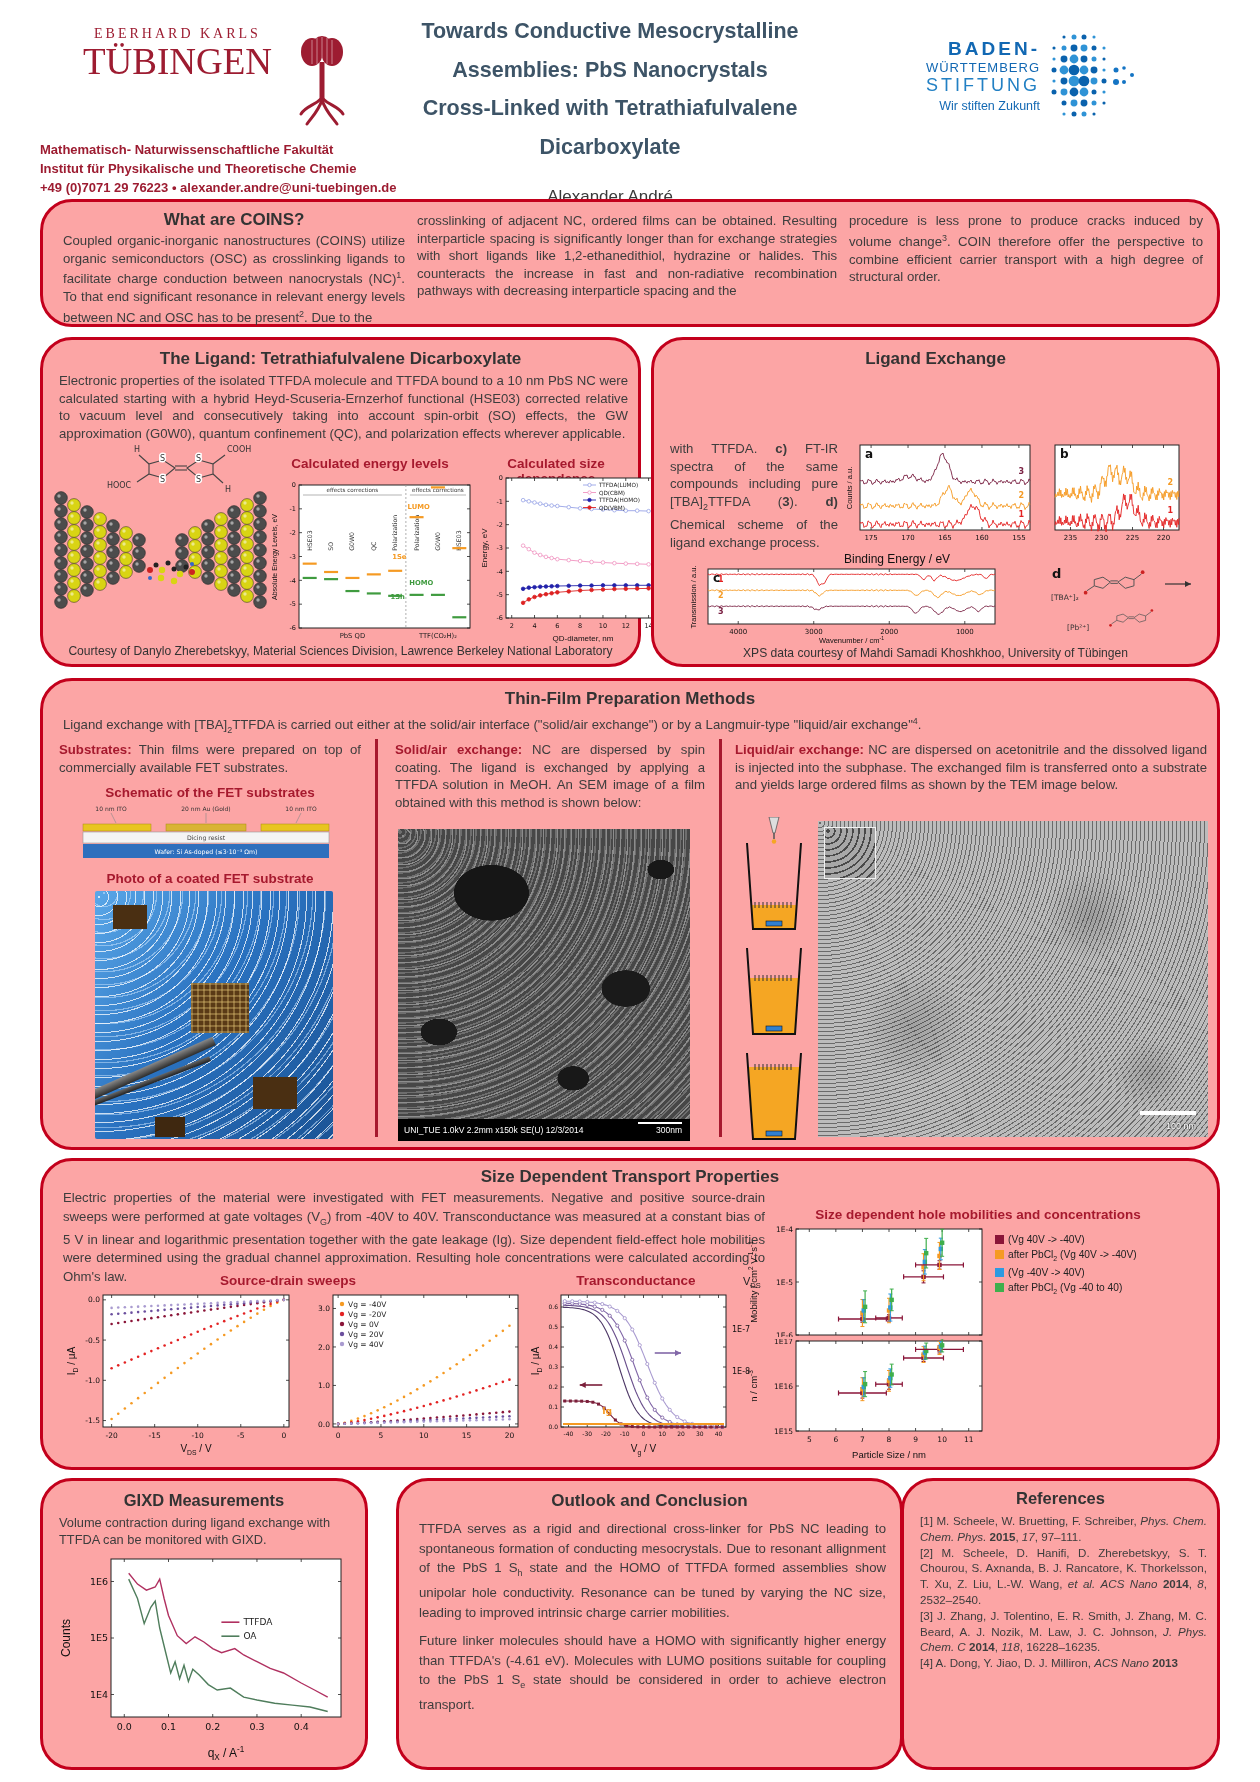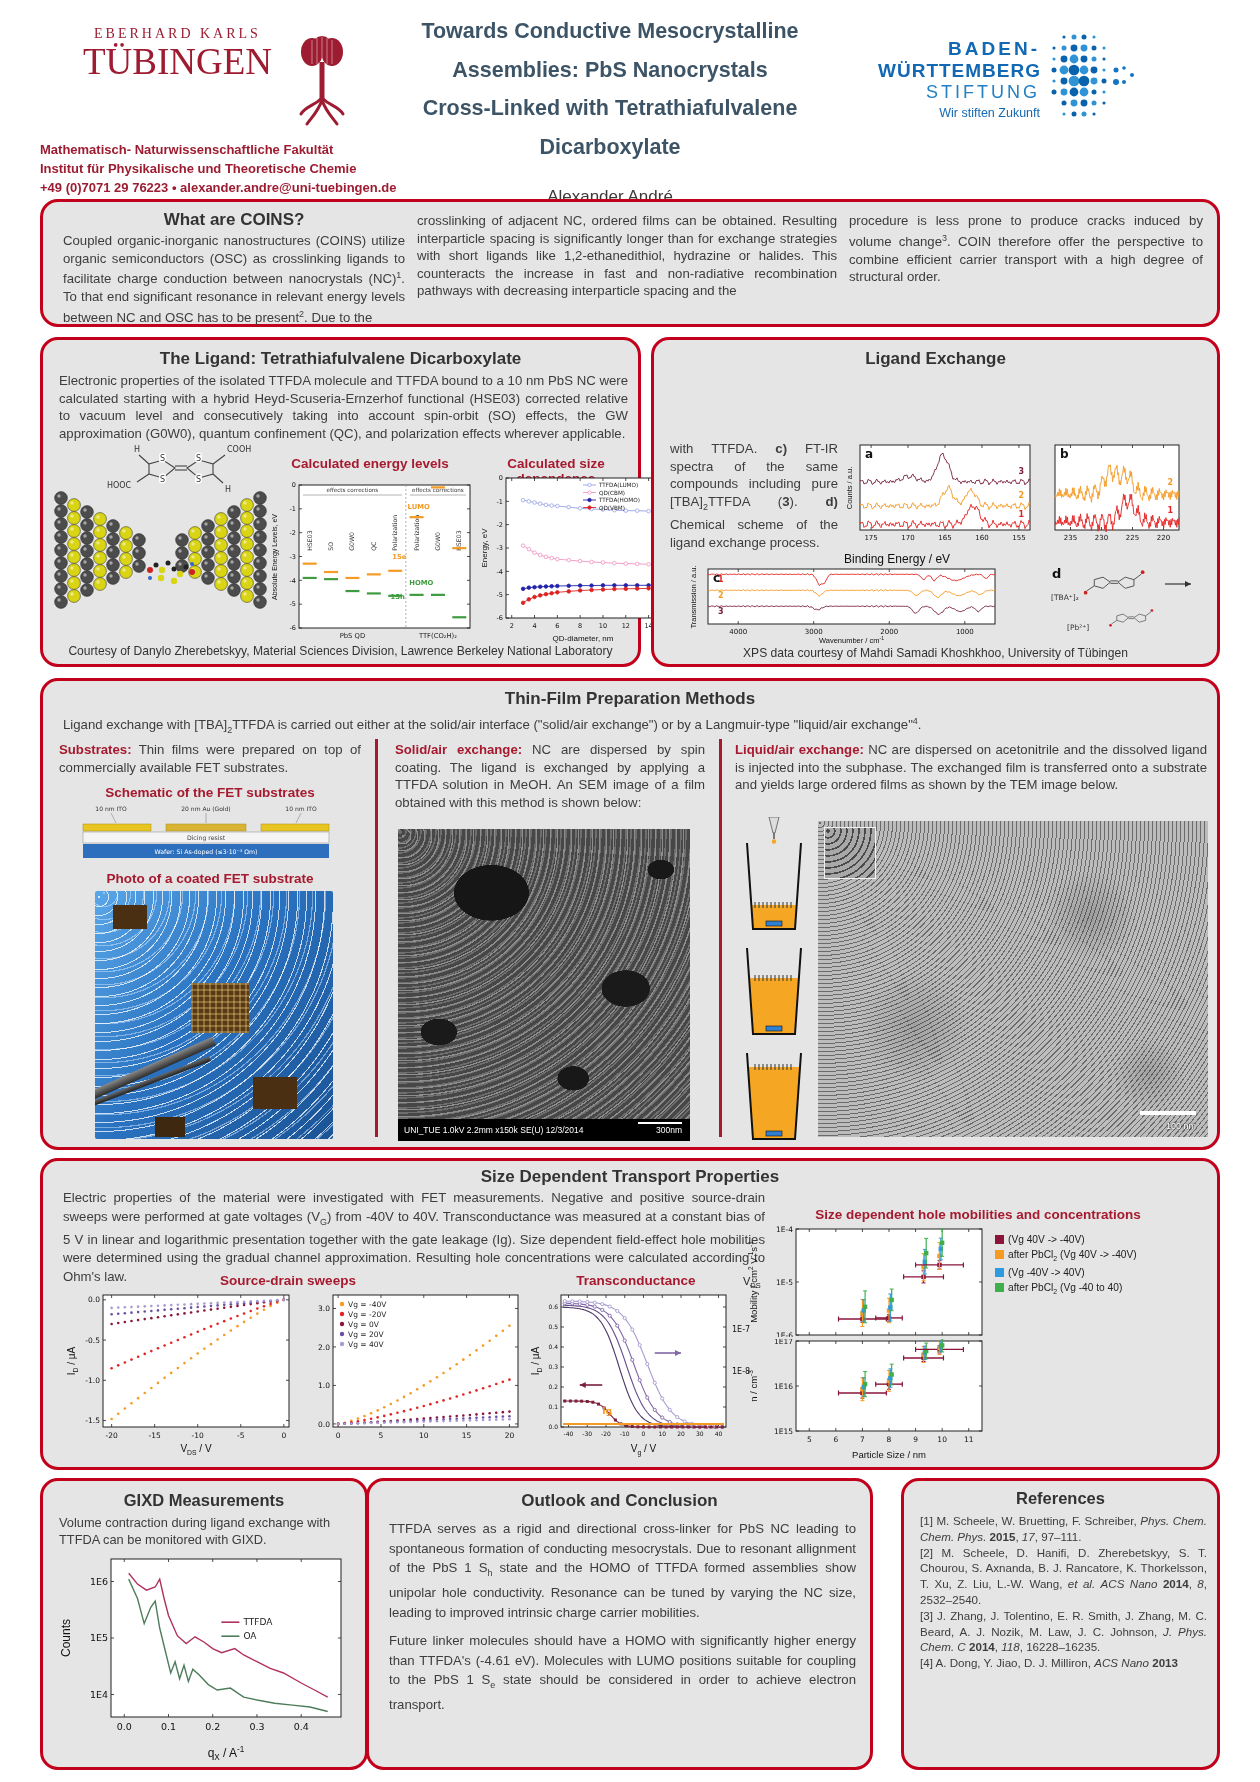--- a/index.html
+++ b/index.html
@@ -1,20 +1,20 @@
 <!DOCTYPE html>
 <html><head>
 <meta charset="utf-8">
 <style>
 *{margin:0;padding:0;box-sizing:border-box}
 body{background:#fff;font-family:"Liberation Sans",sans-serif;color:#3c3c3c}
 #poster{position:relative;width:1260px;height:1782px;background:#fff;overflow:hidden}
 svg{font-family:"DejaVu Sans",sans-serif}
 .abs{position:absolute}
-.box{position:absolute;border:3px solid #c3001c;border-radius:18px;background:#e5e5e5}
+.box{position:absolute;border:3px solid #c3001c;border-radius:32px;background:#fca5a5}
 .stitle{position:absolute;left:0;right:0;font-weight:bold;font-size:17px;color:#333;text-align:center}
 .rh{color:#a6192e;font-weight:bold}
 .rhead{position:absolute;color:#a6192e;font-weight:bold;font-size:13.5px;text-align:center}
 .body{position:absolute;font-size:13.2px;line-height:17.6px;text-align:justify;color:#3d3d3d}
 .cap{position:absolute;font-size:12.1px;color:#333;text-align:center;left:0;right:0}
 .chart{position:absolute}
 .axl{position:absolute;color:#111;white-space:nowrap}
 sub,sup{font-size:68%}
 .serif{font-family:"Liberation Serif",serif}
 .legrow{font-size:10.2px;line-height:14.5px;color:#222;white-space:nowrap}
@@ -62,21 +62,21 @@
     <div>Towards Conductive Mesocrystalline</div>
     <div>Assemblies: PbS Nanocrystals</div>
     <div>Cross-Linked with Tetrathiafulvalene</div>
     <div>Dicarboxylate</div>
     <div style="font-size:17px;font-weight:normal;color:#3a3a3a;line-height:24px;margin-top:19px">Alexander André</div>
   </div>
 
   <div class="abs" style="left:878px;top:30px;width:260px;height:110px">
     <div class="abs" style="left:0;top:8px;width:162px;text-align:right;color:#1268b3">
       <div style="font-size:19px;font-weight:bold;letter-spacing:3px">BADEN-</div>
-      <div style="font-size:19px;font-weight:bold;letter-spacing:1px">WÜRTTEMBERG</div>
+      <div style="font-size:13px;font-weight:normal;letter-spacing:1px">WÜRTTEMBERG</div>
       <div style="font-size:18px;letter-spacing:3px;color:#2280c4">STIFTUNG</div>
       <div style="font-size:12.5px;margin-top:3px">Wir stiften Zukunft</div>
     </div>
     <svg id="bwdots" class="abs" style="left:166px;top:0" width="92" height="100">
         <circle cx="20" cy="7" r="1.5499999999999998" fill="#0a62ad"></circle>
         <circle cx="30" cy="7" r="2.5" fill="#2f93d6"></circle>
         <circle cx="40" cy="7" r="2.5" fill="#0a62ad"></circle>
         <circle cx="50" cy="7" r="1.5499999999999998" fill="#2f93d6"></circle>
         <circle cx="10" cy="18" r="1.5499999999999998" fill="#0a62ad"></circle>
         <circle cx="20" cy="18" r="2.5" fill="#2f93d6"></circle>
@@ -1492,21 +1492,21 @@
           <text x="47" y="146.83672404389904" text-anchor="end" font-size="9.5" fill="#111">1E4</text>
           <polyline points="67.7,22.2 76.5,33.1 85.4,39.2 94.2,36.0 98.7,28.1 103.1,47.5 107.5,64.5 116.3,84.7 125.2,92.5 134.0,85.8 142.9,91.0 151.7,97.6 160.6,101.7 173.8,97.6 182.7,104.0 196.0,110.7 209.2,117.4 222.5,122.0 240.2,132.0 253.5,139.0 266.7,146.1 " fill="none" stroke="#b03060" stroke-width="1.4"></polyline>
           <polyline points="67.7,28.1 76.5,47.5 83.2,72.6 89.8,56.3 94.2,50.1 98.7,77.0 105.3,104.0 109.7,122.0 114.1,110.7 118.6,127.8 123.0,114.2 127.4,130.5 131.8,118.2 138.5,124.2 147.3,133.6 156.2,139.0 169.4,137.1 182.7,146.1 196.0,149.0 213.7,152.3 231.3,154.1 249.0,156.0 266.7,160.5 " fill="none" stroke="#4f7d5c" stroke-width="1.4"></polyline>
           <line x1="160.39999999999998" y1="71.2" x2="178.39999999999998" y2="71.2" stroke="#b03060" stroke-width="1.6"></line>
           <text x="182.39999999999998" y="74.2" font-size="9" fill="#222">TTFDA</text>
           <line x1="160.39999999999998" y1="85.2" x2="178.39999999999998" y2="85.2" stroke="#4f7d5c" stroke-width="1.6"></line>
           <text x="182.39999999999998" y="88.2" font-size="9" fill="#222">OA</text>
         </svg><div class="axl" style="left: 165px; top: 211px; transform: translate(-50%, -100%); font-size: 12px;">q<sub>X</sub> / A<sup>-1</sup></div><div class="axl" style="left: 5px; top: 87px; transform: translate(-50%, -50%) rotate(-90deg); font-size: 12px;">Counts</div></div>
   </div>
 
-  <div class="box" style="left:366px;top:1478px;width:507px;height:292px">
+  <div class="box" style="left:396px;top:1478px;width:507px;height:292px">
     <div class="stitle" style="top:10px">Outlook and Conclusion</div>
     <div class="body" style="left:20px;top:38px;width:467px;line-height:19.5px">TTFDA serves as a rigid and directional cross-linker for PbS NC leading to spontaneous formation of conducting mesocrystals. Due to resonant allignment of the PbS 1 S<sub>h</sub> state and the HOMO of TTFDA formed assemblies show unipolar hole conductivity. Resonance can be tuned by varying the NC size, leading to improved intrinsic charge carrier mobilities.</div>
     <div class="body" style="left:20px;top:150px;width:467px;line-height:19.5px">Future linker molecules should have a HOMO with significantly higher energy than TTFDA's (-4.61 eV). Molecules with LUMO positions suitable for coupling to the PbS 1 S<sub>e</sub> state should be considered in order to achieve electron transport.</div>
   </div>
 
   <div class="box" style="left:901px;top:1478px;width:319px;height:292px">
     <div class="stitle" style="top:8px;font-size:16.5px">References</div>
     <div class="body" style="left:16px;top:32px;width:287px;font-size:11.6px;line-height:15.8px">
       <div>[1] M. Scheele, W. Bruetting, F. Schreiber, <i>Phys. Chem. Chem. Phys.</i> <b>2015</b>, <i>17</i>, 97–111.</div>
       <div>[2] M. Scheele, D. Hanifi, D. Zherebetskyy, S. T. Chourou, S. Axnanda, B. J. Rancatore, K. Thorkelsson, T. Xu, Z. Liu, L.-W. Wang, <i>et al.</i> <i>ACS Nano</i> <b>2014</b>, <i>8</i>, 2532–2540.</div>

